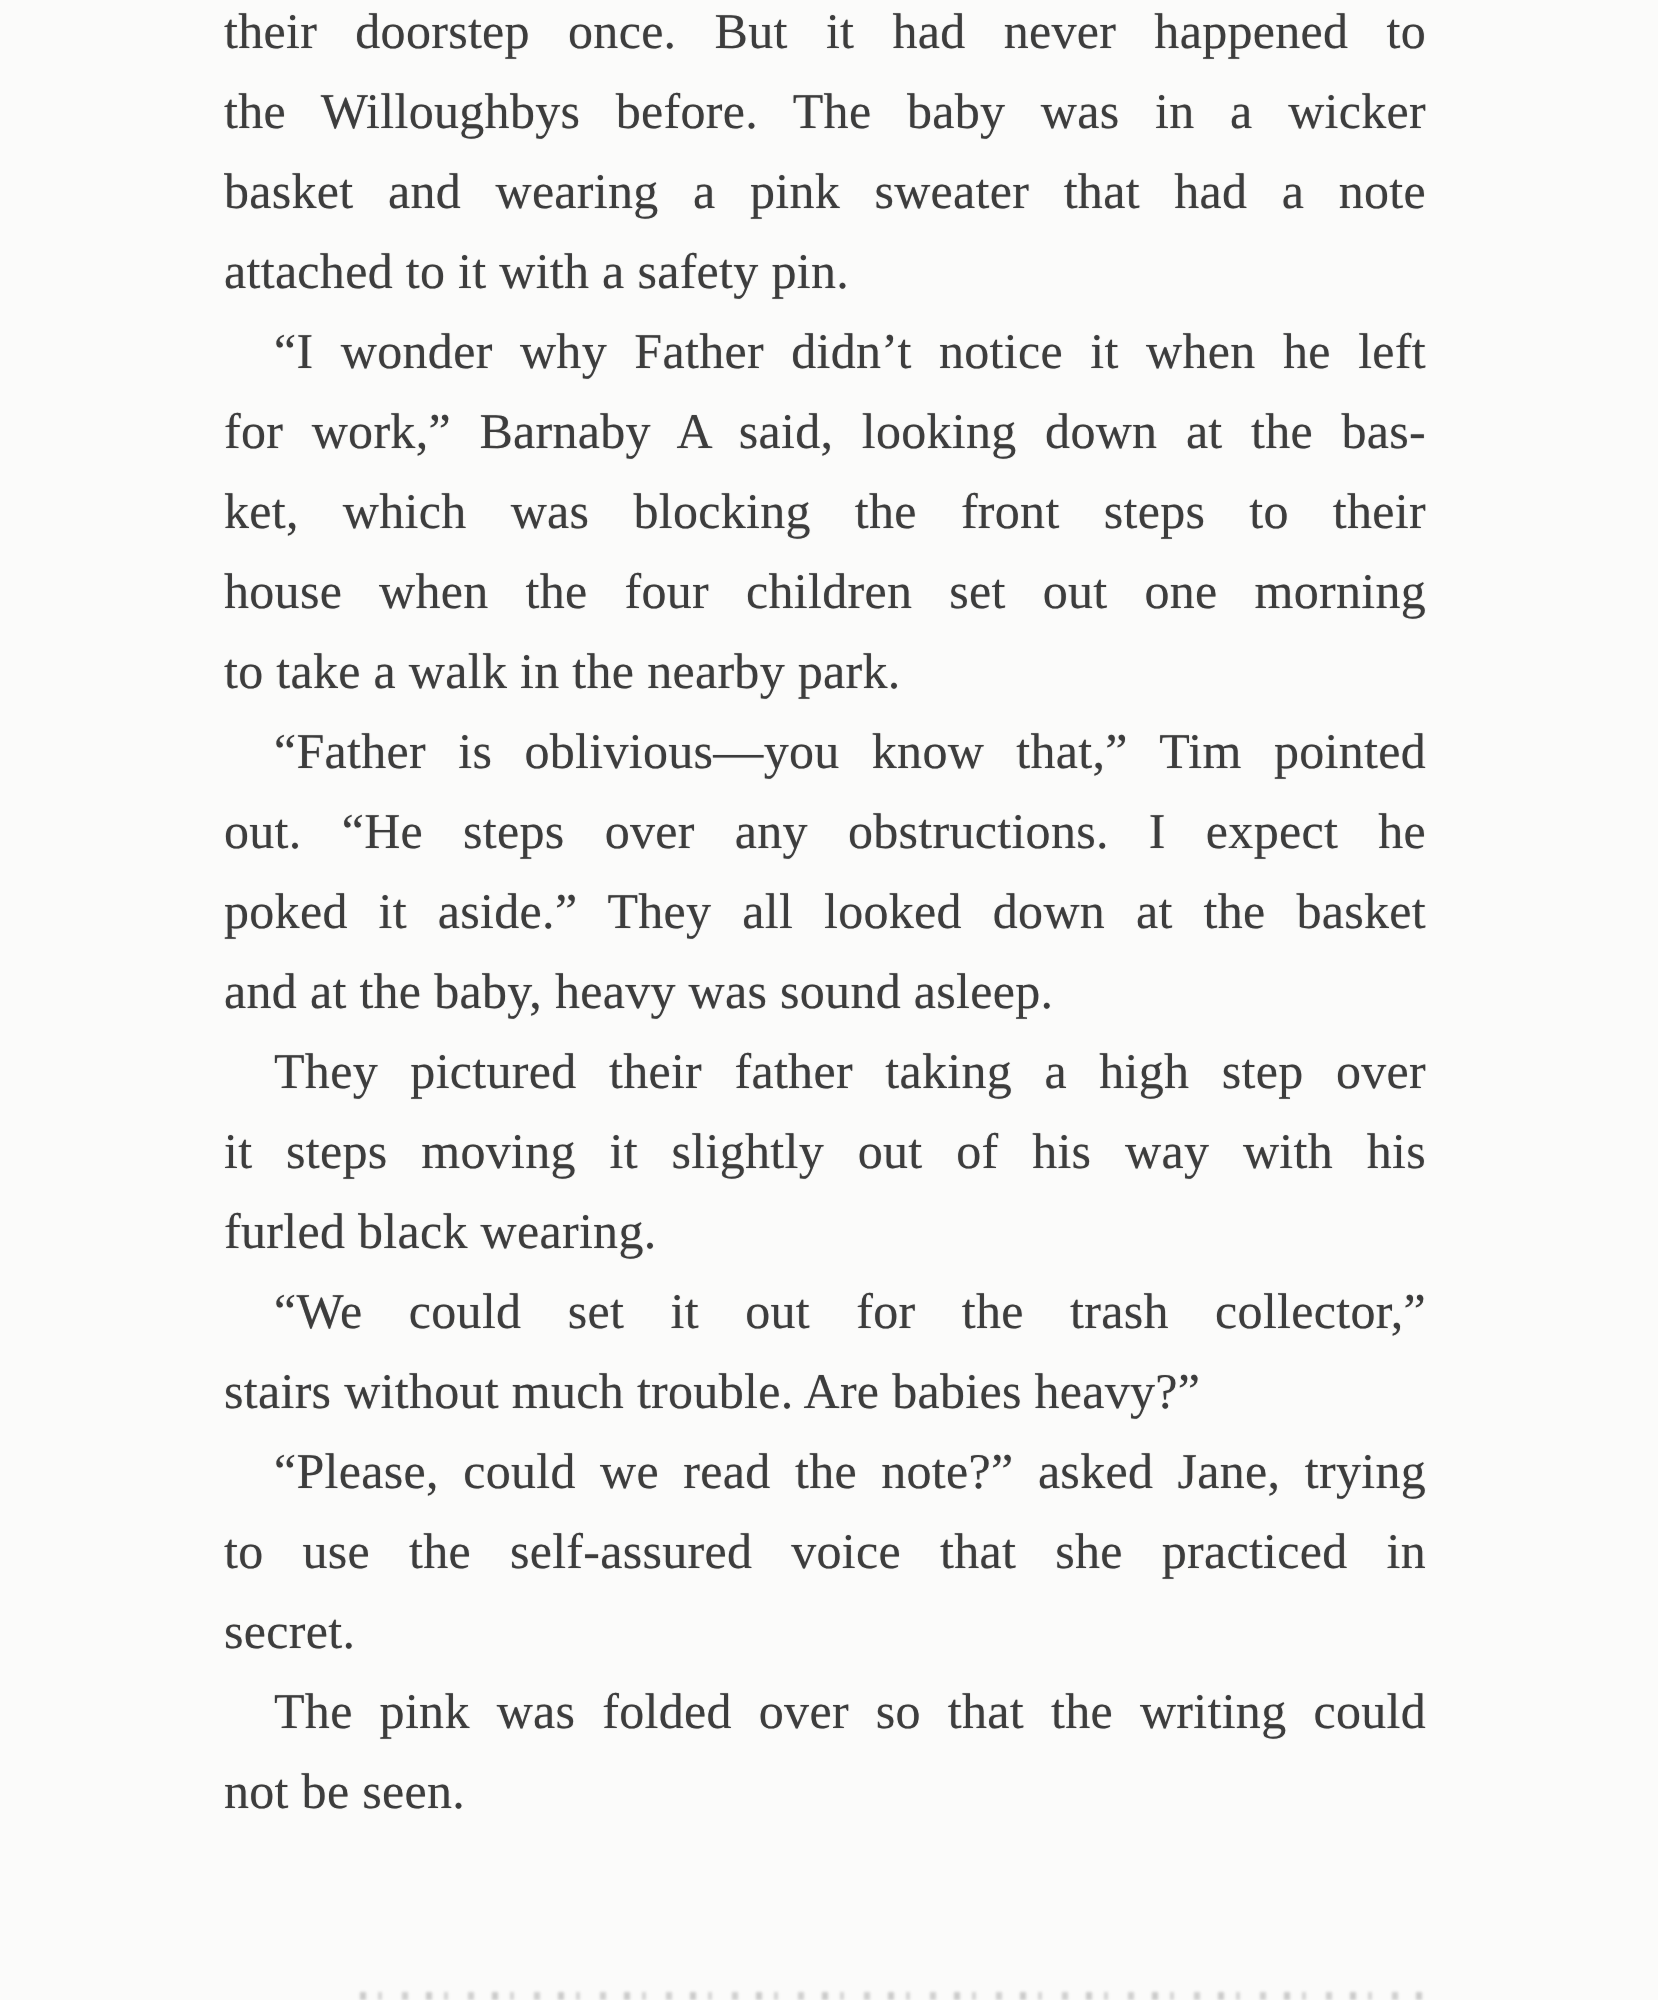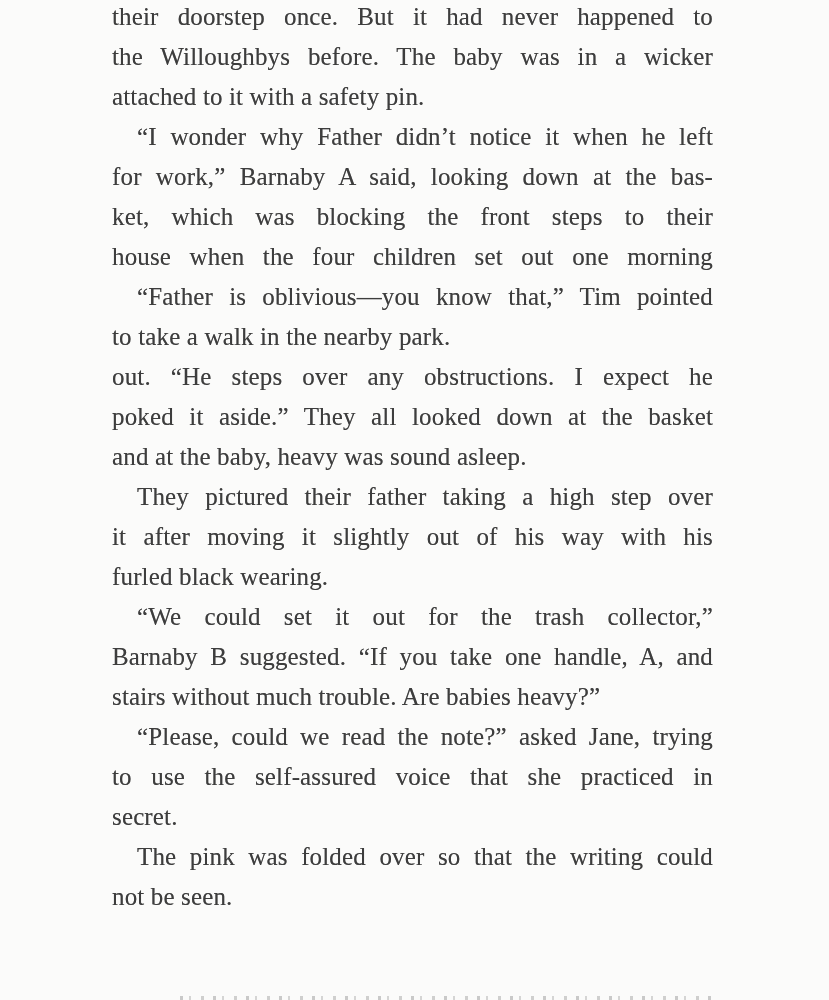--- a/index.html
+++ b/index.html
@@ -65,35 +65,35 @@
   }
 </style>
 </head>
 <body>
 
 <div class="page">
   <div class="text-block">
 
   <div class="line">their doorstep once. But it had never happened to</div>
       <div class="line">the Willoughbys before. The baby was in a wicker</div>
+      <div class="line">basket and wearing a pink sweater that had a note</div>
       <div class="line last">attached to it with a safety pin.</div>
       <div class="line indent">“I wonder why Father didn’t notice it when he left</div>
       <div class="line">for work,” Barnaby A said, looking down at the bas-</div>
       <div class="line">ket, which was blocking the front steps to their</div>
       <div class="line">house when the four children set out one morning</div>
+      <div class="line last">to take a walk in the nearby park.</div>
       <div class="line indent">“Father is oblivious—you know that,” Tim pointed</div>
-      <div class="line last">to take a walk in the nearby park.</div>
       <div class="line">out. “He steps over any obstructions. I expect he</div>
       <div class="line">poked it aside.” They all looked down at the basket</div>
       <div class="line last">and at the baby, heavy was sound asleep.</div>
       <div class="line indent">They pictured their father taking a high step over</div>
-      <div class="line">it after moving it slightly out of his way with his</div>
+      <div class="line">it steps moving it slightly out of his way with his</div>
       <div class="line last">furled black wearing.</div>
       <div class="line indent">“We could set it out for the trash collector,”</div>
-      <div class="line">Barnaby B suggested. “If you take one handle, A, and</div>
       <div class="line last">stairs without much trouble. Are babies heavy?”</div>
       <div class="line indent">“Please, could we read the note?” asked Jane, trying</div>
       <div class="line">to use the self-assured voice that she practiced in</div>
       <div class="line last">secret.</div>
       <div class="line indent">The pink was folded over so that the writing could</div>
       <div class="line last">not be seen.</div>
     </div>
   <div class="cropped-line-fragment"></div>
 </div>
 

